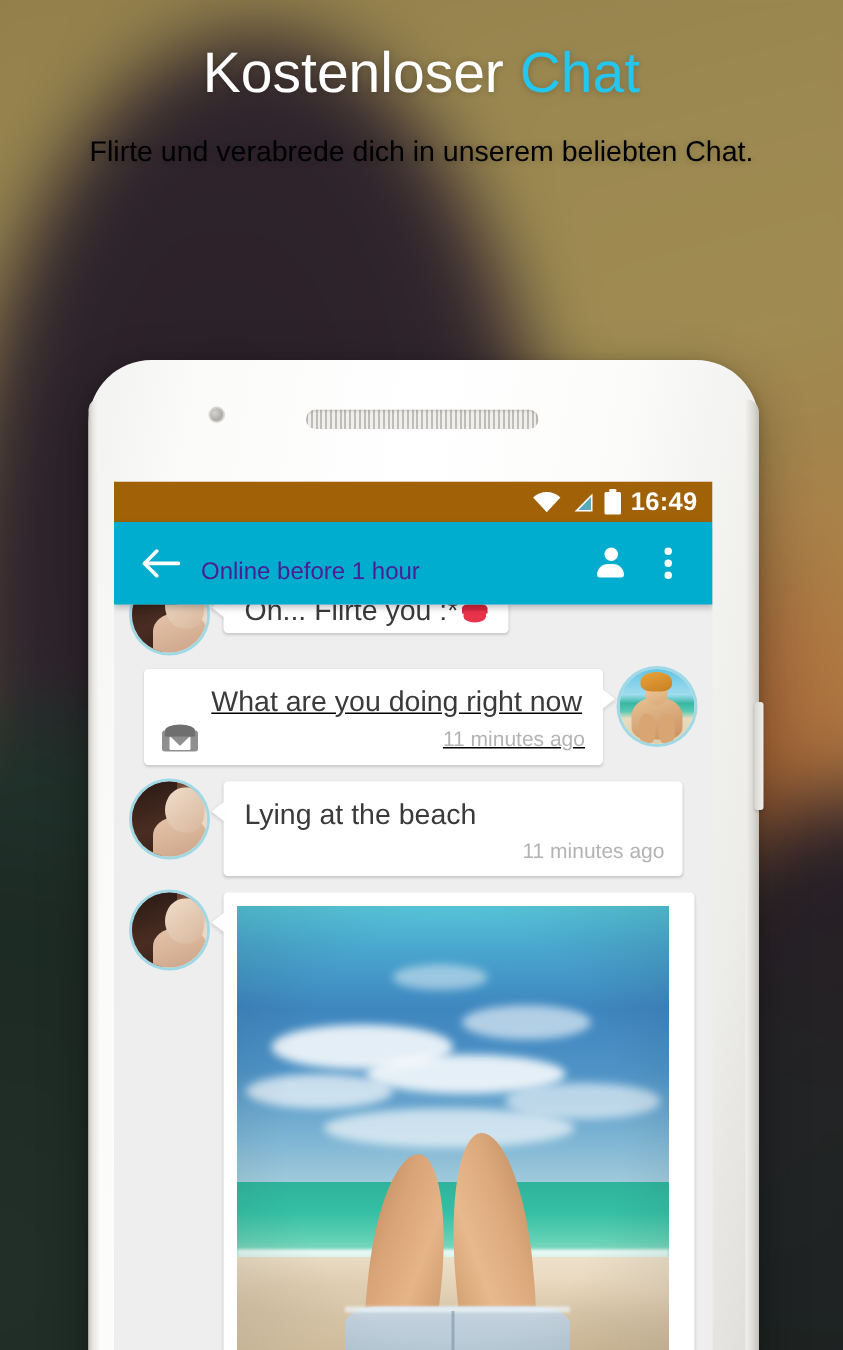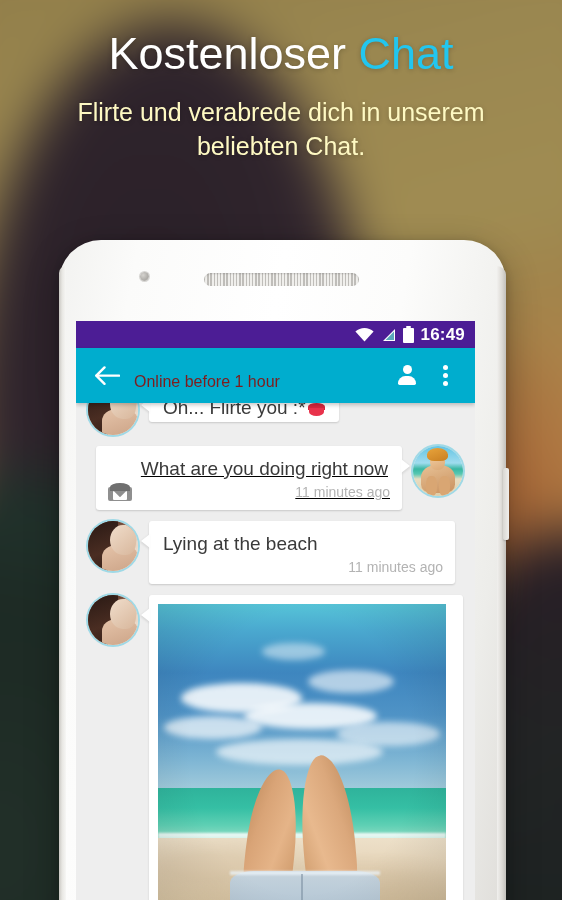--- a/index.html
+++ b/index.html
@@ -44,26 +44,26 @@
     background:linear-gradient(180deg,rgba(35,45,40,0) 0%,rgba(32,42,38,.55) 45%,rgba(26,34,32,.92) 100%);
   }
   #bg .bottomleft{
     position:absolute;left:-10%;bottom:-8%;width:46%;height:48%;
     background:radial-gradient(ellipse at 40% 60%,#223029 0%,#1d2a24 55%,rgba(29,42,36,0) 85%);
   }
 
   
   #promo{position:absolute;left:0;right:0;top:30px;text-align:center;z-index:5;}
   #promo .h1{
-    font-size:45px;font-weight:400;color:#ffffff;letter-spacing:0px;
+    font-size:38px;font-weight:400;color:#ffffff;letter-spacing:0px;
     text-shadow:0 1px 5px rgba(0,0,0,.22);line-height:1.05;
   }
   #promo .h1 .accent{color:#22c6ef;}
   #promo .sub{
-    margin-top:19px;font-size:25px;font-weight:400;color:#fef9c3;line-height:1.34;
+    margin-top:19px;font-size:19px;font-weight:400;color:#000000;line-height:1.34;
     text-shadow:0 1px 5px rgba(0,0,0,.22);padding:0 36px;
   }
 
   
   #phone{
     position:absolute;left:59px;top:240px;width:447px;height:700px;z-index:10;
   }
   #phone .body{
     position:absolute;inset:0;
     background:linear-gradient(100deg,#f2f2f0 0%,#fbfbfa 14%,#ffffff 40%,#fcfcfb 62%,#ededea 86%,#dedcd8 100%);
@@ -98,39 +98,39 @@
     box-shadow:inset 0 1px 2px rgba(0,0,0,.14);
   }
 
   
   #screen{
     position:absolute;left:17px;top:81px;right:31px;bottom:0;
     background:#eeeeee;overflow:hidden;
   }
 
   .statusbar{
-    height:27px;background:#4c1d95;display:flex;align-items:center;
+    height:27px;background:#a16207;display:flex;align-items:center;
     justify-content:flex-end;padding-right:10px;gap:7px;color:#ffffff;
   }
   .statusbar .time{font-size:17px;font-weight:700;letter-spacing:.2px;}
   .ic-wifi{width:19px;height:14px;position:relative;}
   .ic-wifi svg{display:block;}
   .ic-signal{width:15px;height:14px;}
   .ic-batt{width:11px;height:17px;position:relative;}
   .ic-batt .cap{position:absolute;left:3px;top:0;width:5px;height:2px;background:#fff;border-radius:1px;}
   .ic-batt .shell{position:absolute;left:0;top:2px;width:11px;height:15px;background:#fff;border-radius:1px;}
 
   .appbar{
     height:55px;background:#00adce;display:flex;align-items:center;padding:0 11px;
     box-shadow:0 2px 4px rgba(0,0,0,.22);position:relative;z-index:4;
   }
   .appbar .back{width:40px;height:40px;display:flex;align-items:center;justify-content:center;flex:0 0 auto;}
   .appbar .titles{flex:1 1 auto;min-width:0;padding-left:7px;}
   .appbar .t1{font-size:21px;font-weight:700;color:#ffffff;line-height:1.12;white-space:nowrap;overflow:hidden;}
-  .appbar .t2{font-size:16px;font-weight:400;color:#7f1d1d;line-height:1.2;margin-top:12px;white-space:nowrap;overflow:hidden;}
+  .appbar .t2{font-size:16px;font-weight:400;color:#4c1d95;line-height:1.2;margin-top:12px;white-space:nowrap;overflow:hidden;}
   .appbar .act{width:38px;height:40px;display:flex;align-items:center;justify-content:center;flex:0 0 auto;}
   .ic-person{width:20px;height:22px;position:relative;}
   .ic-person .hd{position:absolute;left:5.5px;top:0;width:9px;height:9px;border-radius:50%;background:#fff;}
   .ic-person .bd{position:absolute;left:1px;top:11px;width:18px;height:9px;border-radius:9px 9px 2px 2px;background:#fff;}
   .ic-more{width:5px;height:21px;display:flex;flex-direction:column;justify-content:space-between;align-items:center;}
   .ic-more i{width:5px;height:5px;border-radius:50%;background:#fff;display:block;}
 
   
   .convo{position:absolute;left:0;right:0;top:82px;bottom:0;background:#eeeeee;overflow:hidden;}
   .row{display:flex;align-items:flex-start;padding:0 12px;margin-bottom:11px;}

